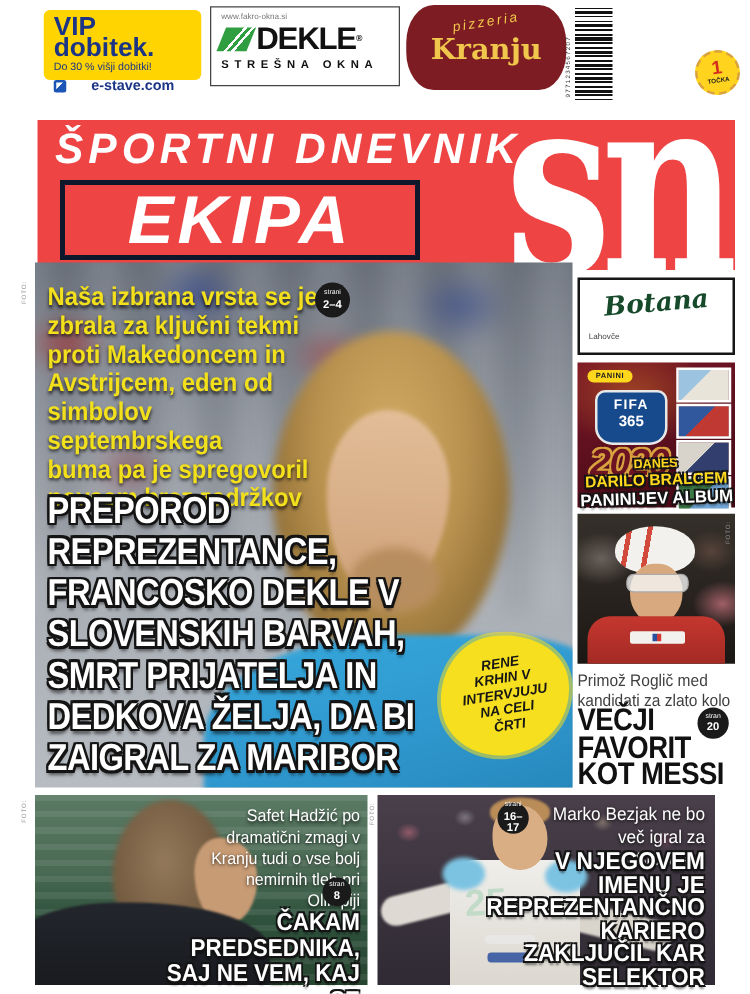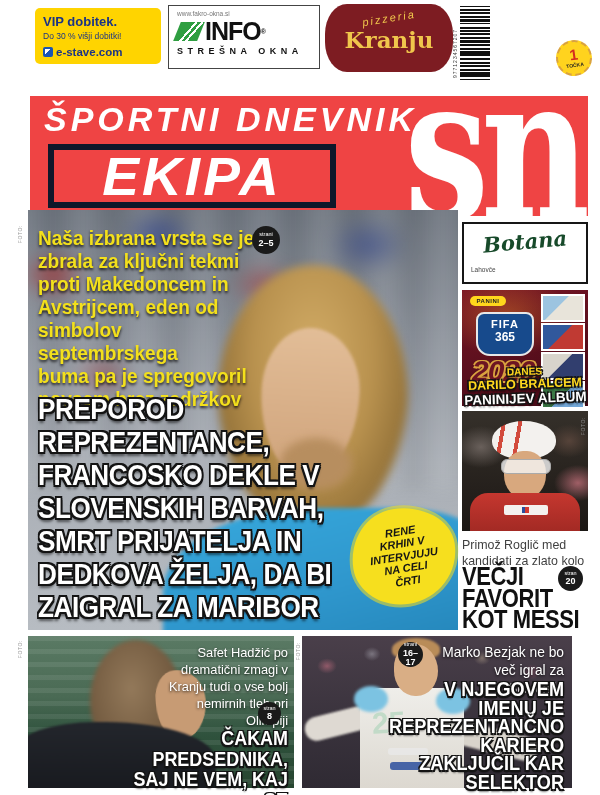--- a/index.html
+++ b/index.html
@@ -3,23 +3,23 @@
 <meta charset="utf-8">
 <style>
   html,body{margin:0;padding:0;background:#fff;}
   .page{position:relative;width:600px;height:795px;background:#fff;overflow:hidden;
         font-family:"Liberation Sans",sans-serif;}
   .abs{position:absolute;}
 
   
   .vip{left:35px;top:8px;width:126px;height:56px;background:#ffd400;border-radius:5px;
        padding:5px 8px;box-sizing:border-box;color:#1b3486;}
-  .vip-title{font-weight:bold;font-size:13px;line-height:17px;}
+  .vip-title{font-weight:bold;font-size:21px;line-height:17px;}
   .vip-sub{font-size:8.5px;margin-top:1px;}
-  .vip-site{display:flex;align-items:center;gap:3px;margin-top:5px;font-weight:bold;font-size:11.5px;}
+  .vip-site{display:flex;align-items:center;gap:20px;margin-top:5px;font-weight:bold;font-size:11.5px;}
   .vip-ic{width:10px;height:10px;background:#1b55b5;border-radius:2px;position:relative;}
   .vip-ic:after{content:"";position:absolute;left:2px;top:2px;width:6px;height:6px;
        background:linear-gradient(135deg,#fff 45%,transparent 46%);}
 
   .fakro{left:168px;top:5px;width:152px;height:64px;background:#fff;border:1px solid #444;
        padding:4px 8px;box-sizing:border-box;}
   .fakro-url{font-size:6.5px;color:#777;}
   .fakro-row{display:flex;align-items:center;margin-top:2px;}
   .fakro-par{width:24px;height:19px;background:
        linear-gradient(115deg,#2f9e41 44%,#fff 44% 52%,#2f9e41 52% 62%,#fff 62% 70%,#2f9e41 70%);
@@ -49,21 +49,21 @@
   .token{left:556px;top:40px;width:36px;height:36px;background:#ffd31e;border-radius:50%;
        border:2px dashed #d9a23f;box-sizing:border-box;display:flex;flex-direction:column;
        align-items:center;justify-content:center;transform:rotate(-8deg);}
   .token-n{color:#d42b1f;font-weight:bold;font-size:15px;line-height:14px;}
   .token-l{color:#222;font-size:5px;font-weight:bold;}
 
   
   .masthead{left:30px;top:96px;width:558px;height:120px;background:#ef4444;overflow:hidden;}
   .mh-kick{position:absolute;left:14px;top:4px;color:#fff;font-weight:bold;font-style:italic;
        font-size:34px;letter-spacing:4px;white-space:nowrap;}
-  .mh-box{position:absolute;left:18px;top:48px;width:288px;height:64px;border:6px solid #0f172a;
+  .mh-box{position:absolute;left:18px;top:48px;width:288px;height:64px;border:4px solid #0f172a;
        box-sizing:border-box;display:flex;align-items:center;justify-content:center;}
   .mh-title{color:#fff;font-weight:bold;font-style:italic;font-size:54px;letter-spacing:3px;
        transform:scaleX(1.02);line-height:50px;}
   .mh-sn{position:absolute;right:6px;bottom:-2px;color:#fff;font-family:"DejaVu Serif",serif;
        font-weight:bold;font-size:150px;line-height:104px;letter-spacing:-8px;
        transform:scaleY(1.34);transform-origin:bottom;}
 
   
   .line{display:block;}
   .outl{color:#fff;text-shadow:-2px -2px 0 #141414,2px -2px 0 #141414,-2px 2px 0 #141414,
@@ -242,21 +242,21 @@
     <div class="vip-site">
       <span class="vip-ic"></span>
       <span>e-stave.com</span>
     </div>
   </div>
 
   <div class="abs fakro">
     <div class="fakro-url">www.fakro-okna.si</div>
     <div class="fakro-row">
       <span class="fakro-par"></span>
-      <span class="fakro-name"><span>INFO</span><sup class="fakro-reg">®</sup></span>
+      <span class="fakro-name"><span>DEKLE</span><sup class="fakro-reg">®</sup></span>
     </div>
     <div class="fakro-tag">STREŠNA OKNA</div>
   </div>
 
   <div class="abs foculus">
     <div class="foc-kick">pizzeria</div>
     <div class="foc-name">Kranju</div>
   </div>
 
   <div class="abs barcode"></div>
@@ -289,21 +289,21 @@
     <span class="line">zbrala za ključni tekmi</span>
     <span class="line">proti Makedoncem in</span>
     <span class="line">Avstrijcem, eden od</span>
     <span class="line">simbolov septembrskega</span>
     <span class="line">buma pa je spregovoril</span>
     <span class="line">povsem brez zadržkov</span>
   </div>
 
   <div class="abs badge lead-badge">
     <span class="bw">strani</span>
-    <span class="bp">2–5</span>
+    <span class="bp">2–4</span>
   </div>
 
   <div class="abs headline outl">
     <span class="line">PREPOROD</span>
     <span class="line">REPREZENTANCE,</span>
     <span class="line">FRANCOSKO DEKLE V</span>
     <span class="line">SLOVENSKIH BARVAH,</span>
     <span class="line">SMRT PRIJATELJA IN</span>
     <span class="line">DEDKOVA ŽELJA, DA BI</span>
     <span class="line">ZAIGRAL ZA MARIBOR</span>

